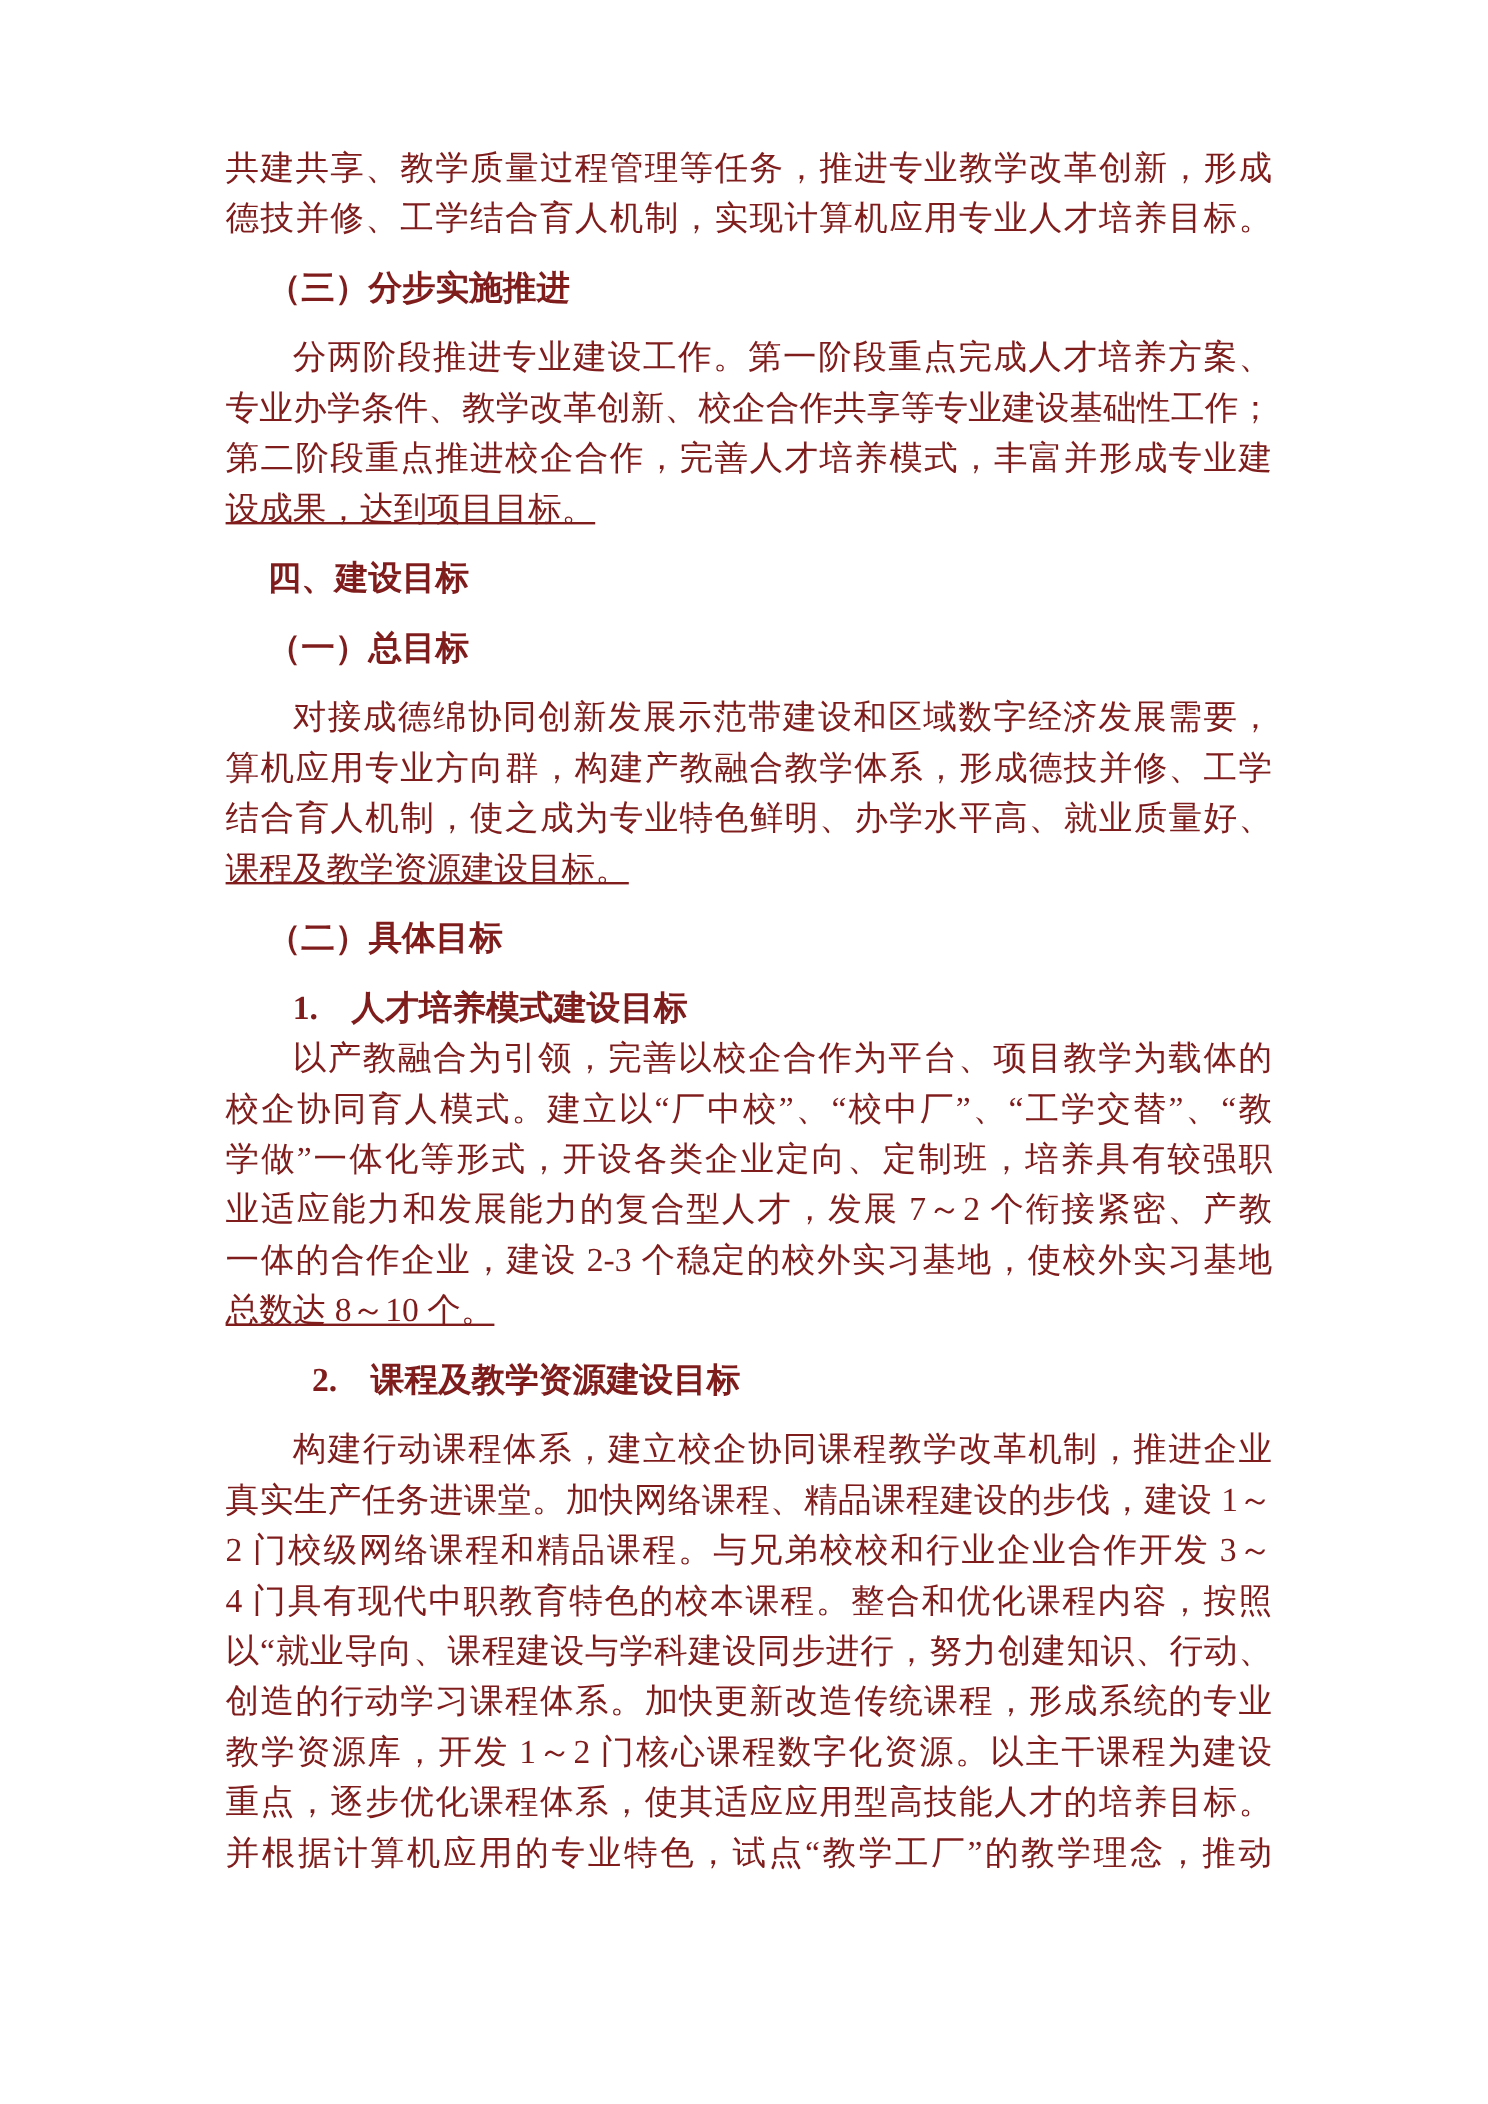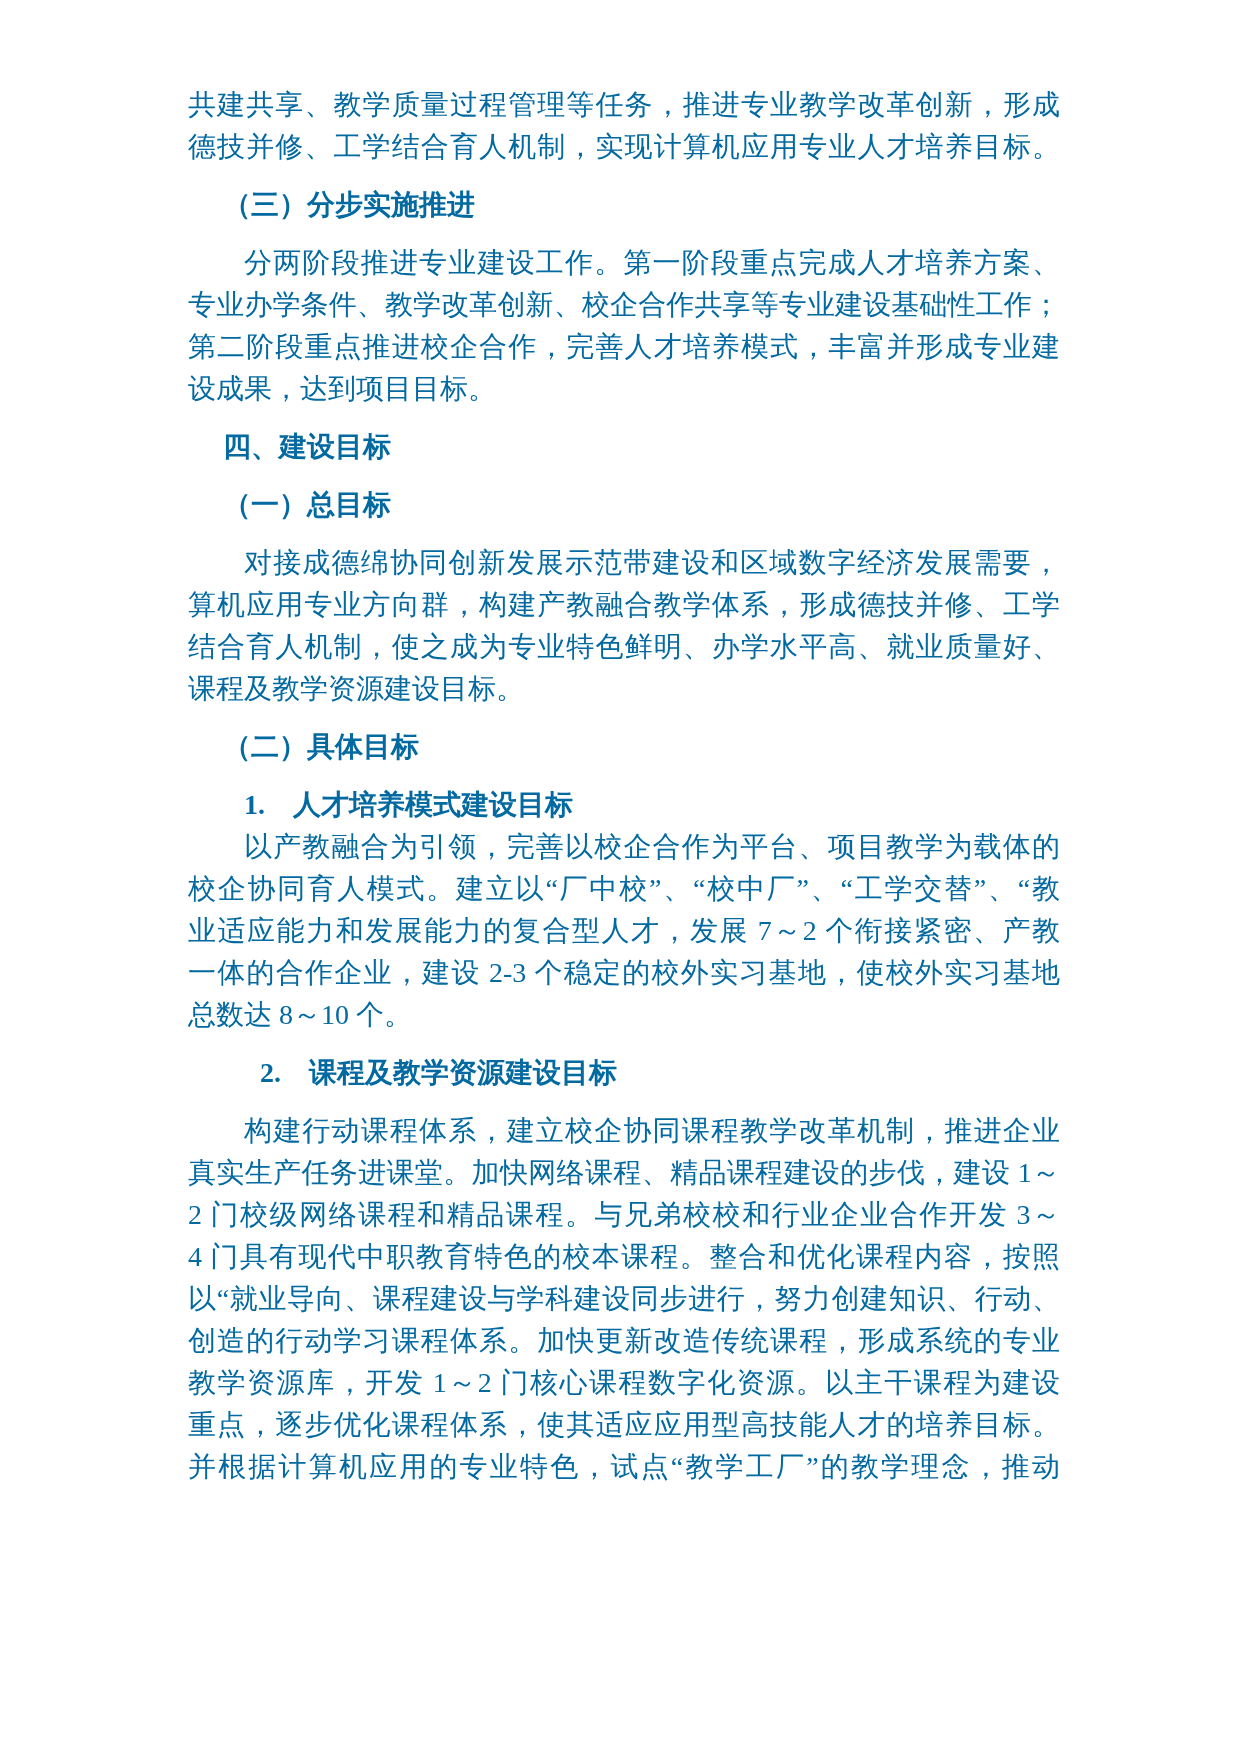--- a/index.html
+++ b/index.html
@@ -5,33 +5,34 @@
   * { box-sizing: border-box; }
   html, body { margin: 0; padding: 0; }
   body {
     width: 1240px;
     height: 1753px;
     background: #ffffff;
     overflow: hidden;
     font-family: "Liberation Serif", "DejaVu Serif", serif;
   }
   #doc {
-    padding: 84px 180px 0 188px;
-    color: #0369a1;
+    padding: 120px 180px 0 188px;
+    color: #7f1d1d;
     font-size: 28px;
   }
   .line {
     line-height: 42px;
     min-height: 42px;
     text-align: justify;
     text-align-last: justify;
   }
   .line.last {
     text-align: center;
     text-align-last: left;
+    text-decoration: underline;
   }
   .line.first { text-indent: 2em; }
   .heading {
     font-weight: bold;
     text-align: left;
     text-align-last: left;
   }
   .heading.paren { text-indent: 1.25em; }
   .heading.num   { text-indent: 2em; }
   .sp-both  { margin: 16px 0; }
@@ -52,20 +53,21 @@
     <div class="line heading paren sp-both" style="">四、建设目标</div>
     <div class="line heading paren sp-both" style="">（一）总目标</div>
     <div class="line first" style="">对接成德绵协同创新发展示范带建设和区域数字经济发展需要，</div>
     <div class="line" style="">算机应用专业方向群，构建产教融合教学体系，形成德技并修、工学</div>
     <div class="line" style="">结合育人机制，使之成为专业特色鲜明、办学水平高、就业质量好、</div>
     <div class="line last" style="">课程及教学资源建设目标。</div>
     <div class="line heading paren sp-both" style="">（二）具体目标</div>
     <div class="line heading num sp-above" style="">1.　人才培养模式建设目标</div>
     <div class="line first" style="">以产教融合为引领，完善以校企合作为平台、项目教学为载体的</div>
     <div class="line" style="">校企协同育人模式。建立以“厂中校”、“校中厂”、“工学交替”、“教</div>
+    <div class="line" style="">学做”一体化等形式，开设各类企业定向、定制班，培养具有较强职</div>
     <div class="line" style="">业适应能力和发展能力的复合型人才，发展 7～2 个衔接紧密、产教</div>
     <div class="line" style="">一体的合作企业，建设 2-3 个稳定的校外实习基地，使校外实习基地</div>
     <div class="line last" style="">总数达 8～10 个。</div>
     <div class="line heading num sp-none" style="">2.　课程及教学资源建设目标</div>
     <div class="line first" style="">构建行动课程体系，建立校企协同课程教学改革机制，推进企业</div>
     <div class="line" style="">真实生产任务进课堂。加快网络课程、精品课程建设的步伐，建设 1～</div>
     <div class="line" style="">2 门校级网络课程和精品课程。与兄弟校校和行业企业合作开发 3～</div>
     <div class="line" style="">4 门具有现代中职教育特色的校本课程。整合和优化课程内容，按照</div>
     <div class="line" style="">以“就业导向、课程建设与学科建设同步进行，努力创建知识、行动、</div>
     <div class="line" style="">创造的行动学习课程体系。加快更新改造传统课程，形成系统的专业</div>

